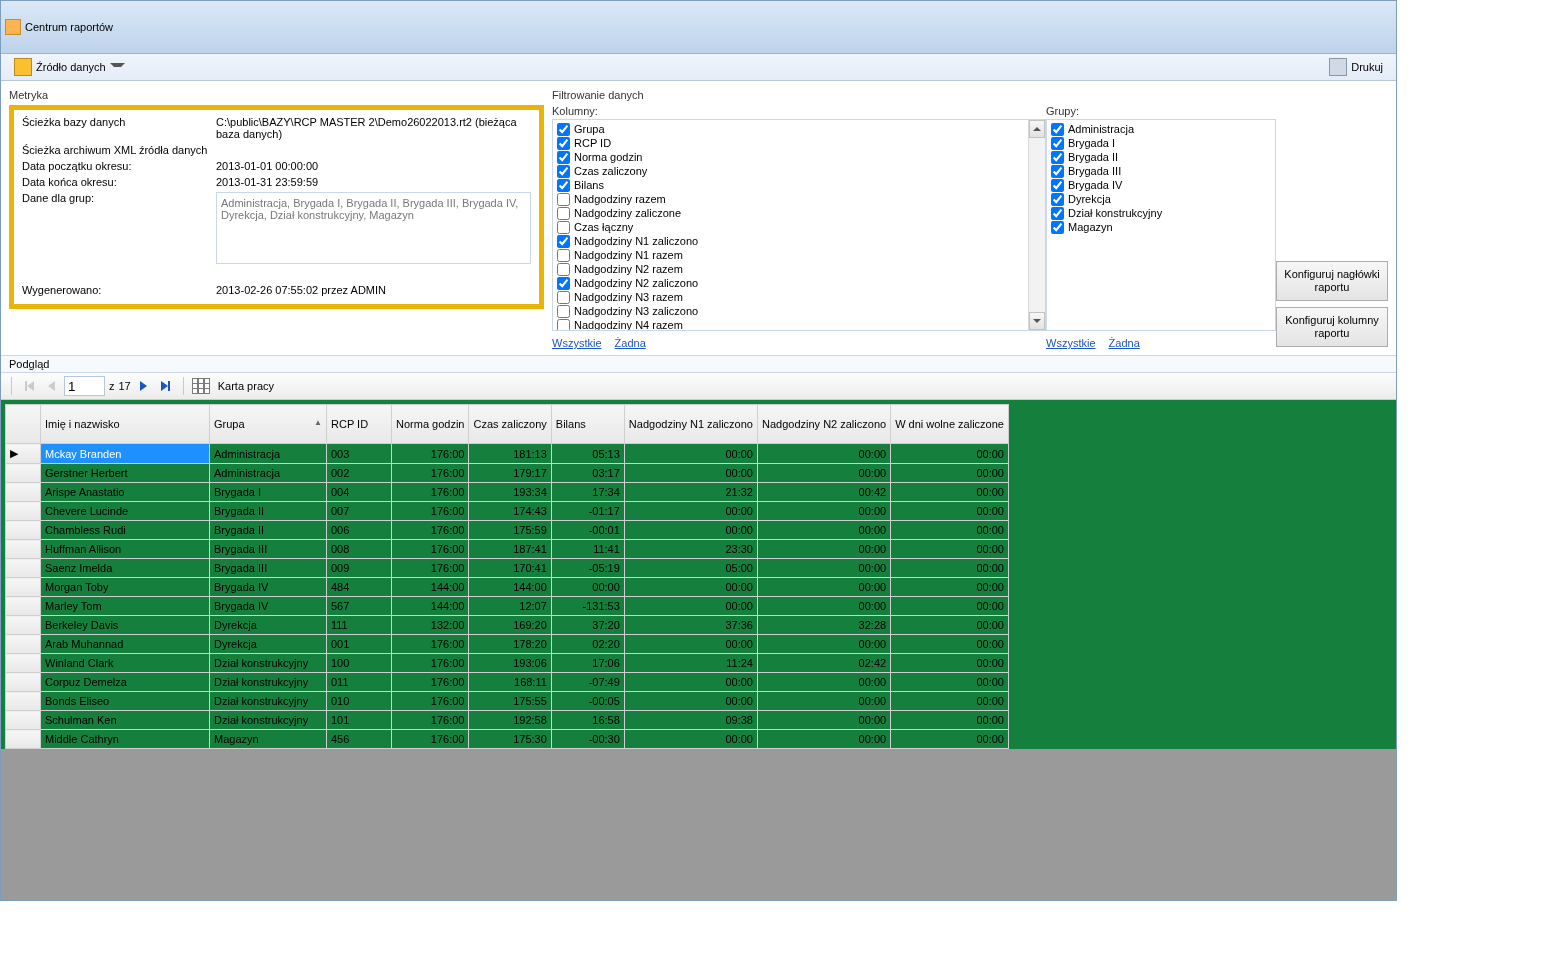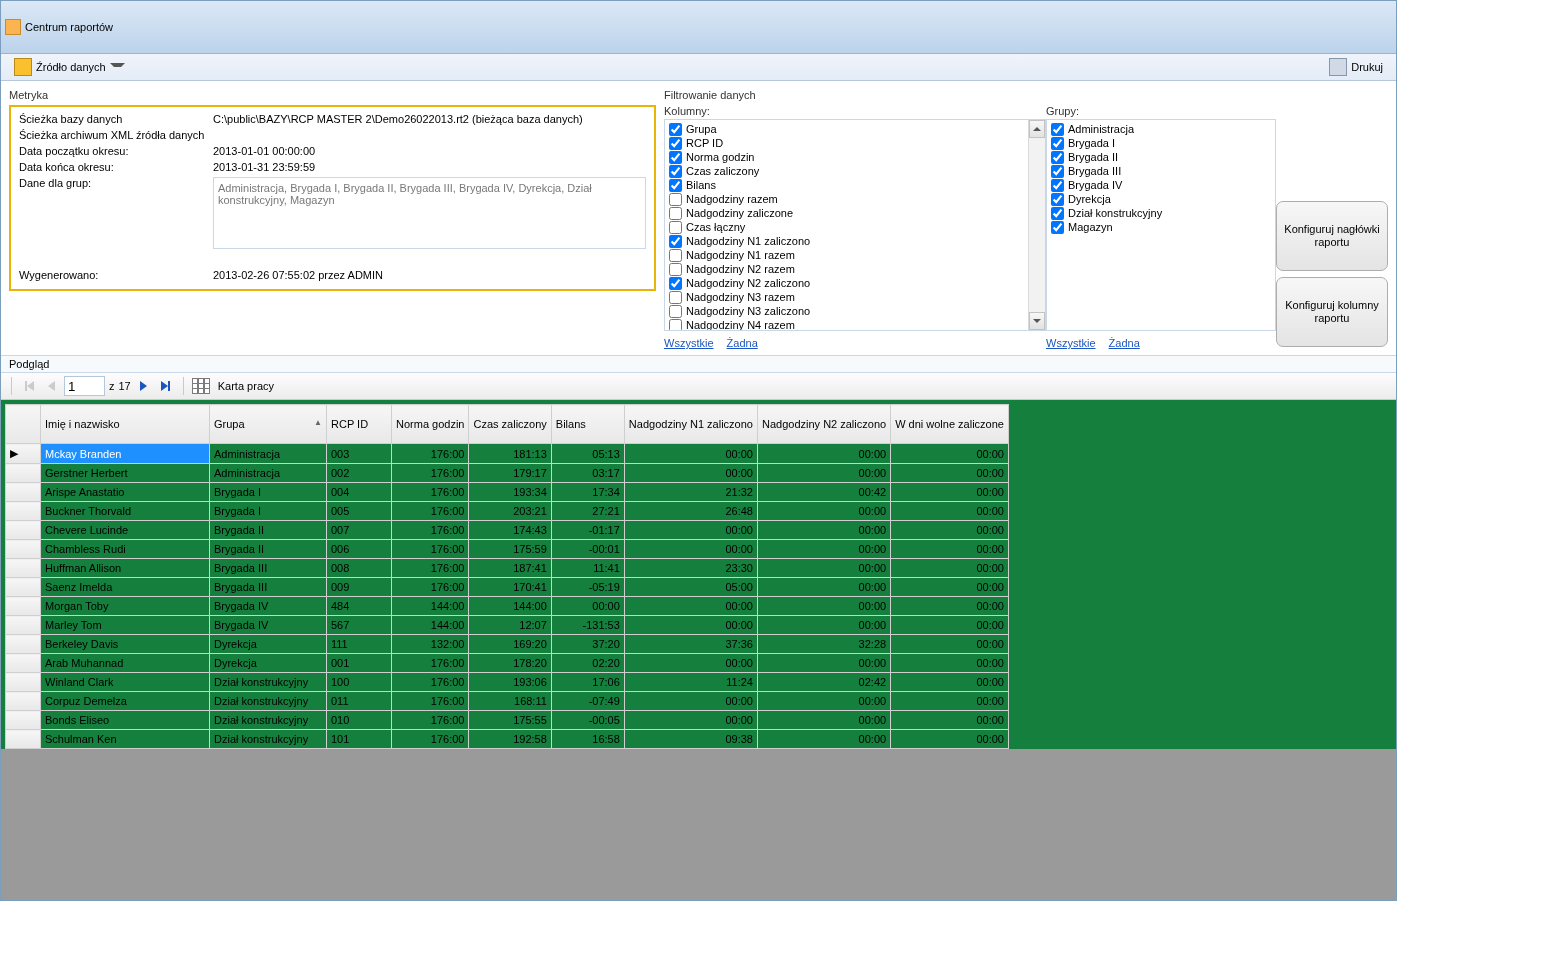--- a/index.html
+++ b/index.html
@@ -6,23 +6,23 @@
 .window{border:1px solid #7b9ebd;width:1395px;background:#fff}
 .titlebar{background:linear-gradient(#dbe8f6,#bcd3eb);height:20px;display:flex;align-items:center;padding:16px 4px;border-bottom:1px solid #97b5d3}
 .titlebar .ticon{width:14px;height:14px;background:#fbb450;border:1px solid #c98c2a;margin-right:4px}
 .toolbar{background:linear-gradient(#f0f4fb,#e4ecf7);border-bottom:1px solid #b6c7db;height:26px;display:flex;align-items:center;justify-content:space-between;padding:0 6px}
 .toolbar-left{display:flex;align-items:flex-start;gap:4px}
 .dbicon{width:16px;height:16px;background:#fbc02d;border:1px solid #b88a1a}
 .tbtn{display:inline-flex;align-items:center;gap:4px;padding:2px 6px;border:1px solid transparent;cursor:pointer}
 .caret{width:7px;height:4px;border-left:4px solid transparent;border-right:4px solid transparent;border-top:4px solid #555;display:inline-block}
 .prnicon{width:16px;height:16px;background:#d1d9e6;border:1px solid #8696ab}
 .midpanel{display:flex;padding:8px 8px 6px 8px;gap:8px}
-.metr{width:647px}
+.metr{width:535px}
 .section-label{color:#333;margin-bottom:2px}
-.metr fieldset,.filt fieldset{border:2px solid #eab308;padding:6px 8px 8px 8px;margin:4px 0 0 0}
+.metr fieldset,.filt fieldset{border:5px solid #eab308;padding:6px 8px 8px 8px;margin:4px 0 0 0}
 .metr-table{display:grid;grid-template-columns:190px 1fr;row-gap:4px;column-gap:4px}
 .metr-table .lab{color:#000}
 .groupbox{height:62px;border:1px solid #c9d7e7;background:#fff;padding:4px;color:#787878;overflow:hidden}
 .spacer12{height:12px}
 
 .filt{flex:1}
 .filt-row{display:flex;gap:0}
 .col-list{flex:1;display:flex;flex-direction:column}
 .listbox{border:1px solid #c9d7e7;background:#fff;height:210px;overflow:hidden;position:relative;display:flex}
 .list-inner{flex:1;overflow:hidden;padding:2px 2px}
@@ -30,21 +30,21 @@
 .chkline input{margin:0}
 .fake-scroll{width:16px;background:#f2f2f2;border-left:1px solid #dadada;display:flex;flex-direction:column;justify-content:space-between}
 .sbtn{height:16px;background:linear-gradient(#f7f7f7,#e2e2e2);border:1px solid #c3c3c3;display:flex;align-items:center;justify-content:center}
 .sbtn .ar{width:0;height:0;border-left:4px solid transparent;border-right:4px solid transparent}
 .ar.up{border-bottom:4px solid #555}
 .ar.down{border-top:4px solid #555}
 .links{margin-top:6px}
 .links a{color:#1b55c0;text-decoration:underline;margin-right:10px;cursor:pointer}
 
 .btn-col{width:112px;display:flex;flex-direction:column;justify-content:flex-end;gap:6px;padding-bottom:2px}
-.wbtn{background:linear-gradient(#f7f7f7,#e4e4e4);border:1px solid #adadad;border-radius:7px;padding:21px 2px;text-align:center;cursor:pointer;line-height:13px}
+.wbtn{background:linear-gradient(#f7f7f7,#e4e4e4);border:1px solid #adadad;border-radius:0;padding:6px 2px;text-align:center;cursor:pointer;line-height:13px}
 
 .preview-label{padding:2px 8px;border-top:1px solid #c9d7e7;border-bottom:1px solid #c9d7e7;background:#f7fafd}
 .nav-toolbar{background:linear-gradient(#fdfdfd,#ececec);height:26px;display:flex;align-items:center;border-bottom:1px solid #c9c9c9;padding:0 6px;gap:4px}
 .navbtn{width:18px;height:18px;display:flex;align-items:center;justify-content:center;cursor:pointer}
 .navbtn .tri{width:0;height:0;border-top:5px solid transparent;border-bottom:5px solid transparent}
 .tri.first{border-right:7px solid #aaa}
 .tri.prev{border-right:7px solid #aaa}
 .tri.next{border-left:7px solid #1b55c0}
 .tri.last{border-left:7px solid #1b55c0}
 .navbtn.dim{opacity:.55;cursor:default}
@@ -326,32 +326,20 @@
               <td>004</td>
               <td class="num">176:00</td>
               <td class="num">193:34</td>
               <td class="num">17:34</td>
               <td class="num">21:32</td>
               <td class="num">00:42</td>
               <td class="num">00:00</td>
             </tr>
             <tr>
               <td class="rowhdr"></td>
-              <td>Buckner Thorvald</td>
-              <td>Brygada I</td>
-              <td>005</td>
-              <td class="num">176:00</td>
-              <td class="num">203:21</td>
-              <td class="num">27:21</td>
-              <td class="num">26:48</td>
-              <td class="num">00:00</td>
-              <td class="num">00:00</td>
-            </tr>
-            <tr>
-              <td class="rowhdr"></td>
               <td>Chevere Lucinde</td>
               <td>Brygada II</td>
               <td>007</td>
               <td class="num">176:00</td>
               <td class="num">174:43</td>
               <td class="num">-01:17</td>
               <td class="num">00:00</td>
               <td class="num">00:00</td>
               <td class="num">00:00</td>
             </tr>
@@ -480,18 +468,30 @@
               <td>Schulman Ken</td>
               <td>Dział konstrukcyjny</td>
               <td>101</td>
               <td class="num">176:00</td>
               <td class="num">192:58</td>
               <td class="num">16:58</td>
               <td class="num">09:38</td>
               <td class="num">00:00</td>
               <td class="num">00:00</td>
             </tr>
+            <tr>
+              <td class="rowhdr"></td>
+              <td>Middle Cathryn</td>
+              <td>Magazyn</td>
+              <td>456</td>
+              <td class="num">176:00</td>
+              <td class="num">175:30</td>
+              <td class="num">-00:30</td>
+              <td class="num">00:00</td>
+              <td class="num">00:00</td>
+              <td class="num">00:00</td>
+            </tr>
           </tbody>
         </table>
   </div>
  </div>
 
 </div>
 
 </body></html>

